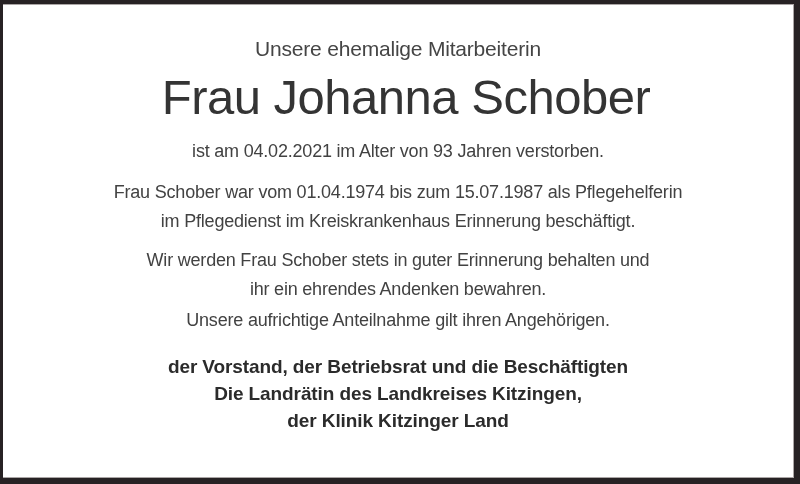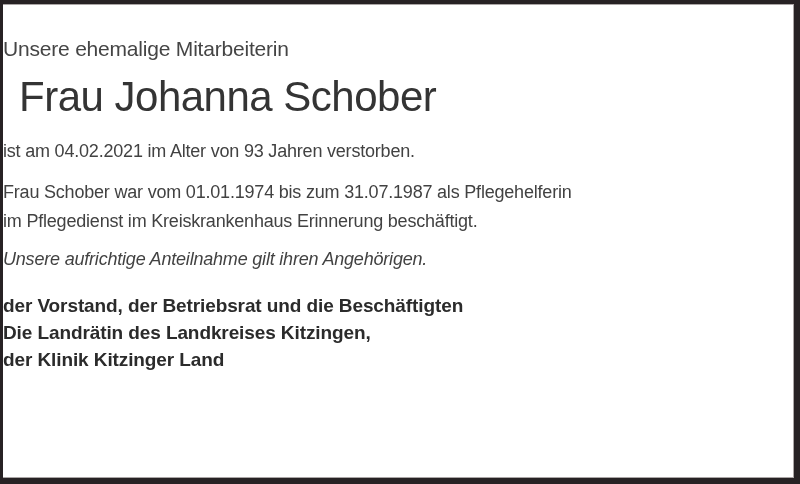--- a/index.html
+++ b/index.html
@@ -22,52 +22,52 @@
     overflow: hidden;
   }
   .inner {
     box-sizing: border-box;
     width: 100%;
     height: 100%;
     border-style: solid;
     border-color: #aba6a6;
     border-width: 1px 1px 1px 0;
     background: #ffffff;
-    text-align: left;
+    text-align: center;
     padding-top: 29px;
   }
   .intro {
     margin: 0;
     font-size: 21px;
     line-height: 30px;
     font-weight: 400;
     color: #454545;
     letter-spacing: -0.2px;
   }
   .name {
     margin: 6px 0 0 16px;
-    font-size: 42px;
+    font-size: 49px;
     line-height: 54px;
     font-weight: 400;
     color: #343434;
     letter-spacing: -0.5px;
   }
   .para {
     margin: 0;
     font-size: 18px;
     line-height: 29px;
     font-weight: 400;
     color: #424242;
     letter-spacing: -0.2px;
   }
   .para .line { display: block; white-space: nowrap; }
   .p-death       { margin-top: 13px; }
   .p-employment  { margin-top: 12px; }
   .p-remembrance { margin-top: 10px; }
-  .p-condolence  { margin-top: 9px; font-style: italic; }
+  .p-condolence  { margin-top: 2px; }
   .signature {
     margin-top: 18px;
     font-size: 19px;
     line-height: 27px;
     font-weight: 700;
     color: #2b2b2b;
     letter-spacing: -0.1px;
   }
 </style>
 </head>
@@ -78,24 +78,28 @@
 
     <p class="intro">Unsere ehemalige Mitarbeiterin</p>
 
     <h1 class="name">Frau Johanna Schober</h1>
 
     <p class="para p-death">
       <span class="line">ist am 04.02.2021 im Alter von 93 Jahren verstorben.</span>
     </p>
 
     <p class="para p-employment">
-      <span class="line">Frau Schober war vom 01.01.1974 bis zum 31.07.1987 als Pflegehelferin</span>
+      <span class="line">Frau Schober war vom 01.04.1974 bis zum 15.07.1987 als Pflegehelferin</span>
       <span class="line">im Pflegedienst im Kreiskrankenhaus Erinnerung beschäftigt.</span>
     </p>
 
+    <p class="para p-remembrance">
+      <span class="line">Wir werden Frau Schober stets in guter Erinnerung behalten und</span>
+      <span class="line">ihr ein ehrendes Andenken bewahren.</span>
+    </p>
 
     <p class="para p-condolence">
       <span class="line">Unsere aufrichtige Anteilnahme gilt ihren Angehörigen.</span>
     </p>
 
     <p class="para signature">
       <span class="line">der Vorstand, der Betriebsrat und die Beschäftigten</span>
       <span class="line">Die Landrätin des Landkreises Kitzingen,</span>
       <span class="line">der Klinik Kitzinger Land</span>
     </p>

